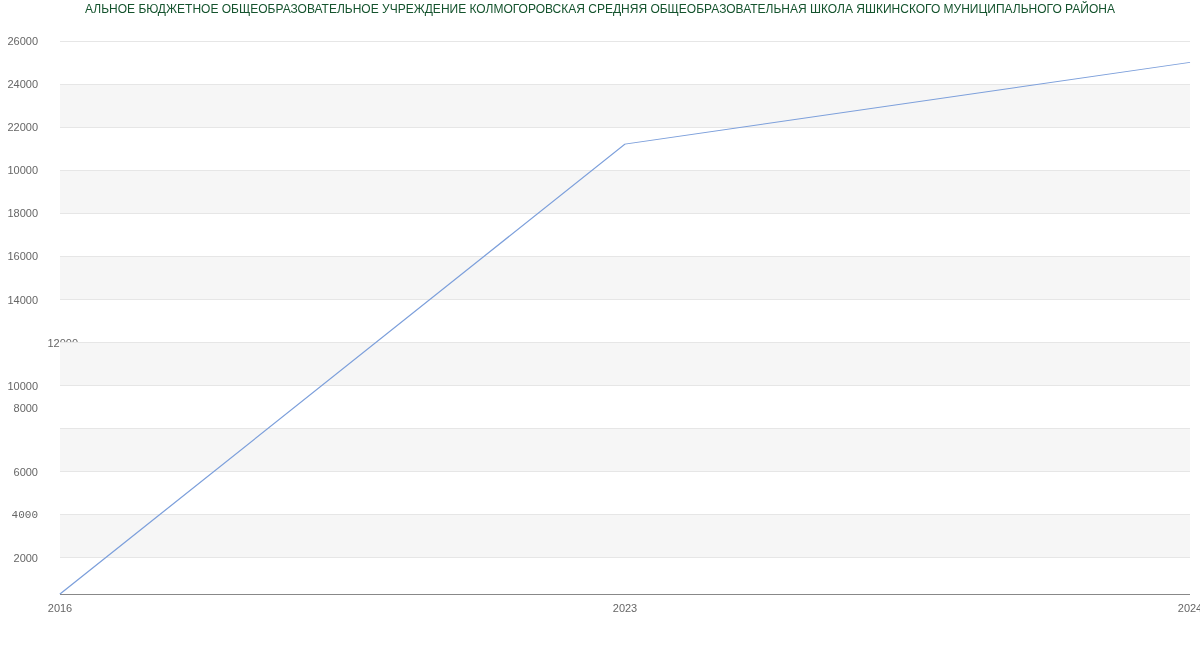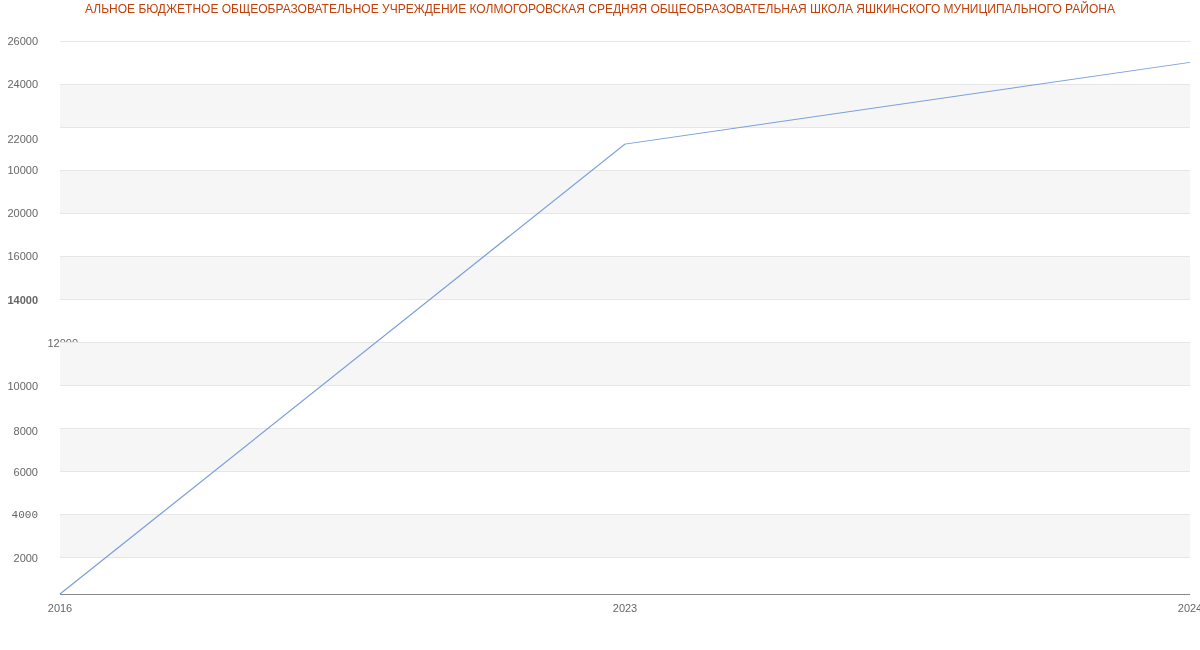--- a/index.html
+++ b/index.html
@@ -1,44 +1,44 @@
 <!DOCTYPE html>
 <html><head>
   <meta charset="utf-8">
   <style>
     * { margin: 0; padding: 0; box-sizing: border-box; }
     body { font-family: Arial, Helvetica, sans-serif; width: 1200px; height: 650px; background: #fff; position: relative; overflow: hidden; }
-    .title { position: absolute; top: 2px; left: 0; right: 0; text-align: center; font-size: 12px; color: #c2410c; white-space: nowrap; }
+    .title { position: absolute; top: 2px; left: 0; right: 0; text-align: center; font-size: 12px; color: #14532d; white-space: nowrap; }
     .chart-wrap { position: absolute; top: 30px; left: 0; right: 0; bottom: 30px; }
     .plot-area { position: absolute; left: 60px; right: 10px; top: 0; bottom: 25px; border-bottom: 1px solid #888; }
     .gridline { position: absolute; left: 0; right: 0; height: 1px; background: #e6e6e6; }
     .gridband { position: absolute; left: 0; right: 0; background: #f6f6f6; }
     .y-tick { position: absolute; left: 0; width: 38px; text-align: right; font-size: 11px; color: #666; transform: translateY(-50%); }
     .x-tick { position: absolute; bottom: 0; font-size: 11px; color: #666; transform: translateX(-50%); }
     .line-svg { position: absolute; left: 0; top: 0; width: 100%; height: 100%; overflow: visible; }
     .line-path { fill: none; stroke: #7c9fdb; stroke-width: 1.5; }
   </style>
 </head>
 <body>
 
 <div class="title">АЛЬНОЕ БЮДЖЕТНОЕ ОБЩЕОБРАЗОВАТЕЛЬНОЕ УЧРЕЖДЕНИЕ КОЛМОГОРОВСКАЯ СРЕДНЯЯ ОБЩЕОБРАЗОВАТЕЛЬНАЯ ШКОЛА ЯШКИНСКОГО МУНИЦИПАЛЬНОГО РАЙОНА</div>
 
 <div class="chart-wrap">
   <div id="yticks">
       <div class="y-tick" style="top: 528.34px;">2000</div>
       <div class="y-tick" style="top: 485.21px; font-family: Liberation Mono, monospace;">4000</div>
       <div class="y-tick" style="top: 442.08px;">6000</div>
-      <div class="y-tick" style="top: 401px; padding-left: 11px;">8000</div>
+      <div class="y-tick" style="top: 378px; padding-left: 11px;">8000</div>
       <div class="y-tick" style="top: 355.821px;">10000</div>
       <div class="y-tick" style="top: 312.691px; margin-left: 40px;">12000</div>
-      <div class="y-tick" style="top: 269.561px; font-weight: bold;">14000</div>
+      <div class="y-tick" style="top: 269.561px;">14000</div>
       <div class="y-tick" style="top: 226.431px;">16000</div>
-      <div class="y-tick" style="top: 183.302px;">20000</div>
+      <div class="y-tick" style="top: 183.302px;">18000</div>
       <div class="y-tick" style="top: 140.172px;">10000</div>
-      <div class="y-tick" style="top: 97.042px; margin-top: 12px;">22000</div>
+      <div class="y-tick" style="top: 97.042px;">22000</div>
       <div class="y-tick" style="top: 53.9122px;">24000</div>
       <div class="y-tick" style="top: 10.7824px;">26000</div>
     </div>
   <div class="plot-area">
     <div id="bands">
         <div class="gridband" style="top: 85.8779%; height: 7.63359%;"></div>
         <div class="gridband" style="top: 70.6107%; height: 7.63359%;"></div>
         <div class="gridband" style="top: 55.3435%; height: 7.63359%;"></div>
         <div class="gridband" style="top: 40.0763%; height: 7.63359%;"></div>
         <div class="gridband" style="top: 24.8092%; height: 7.63359%;"></div>

